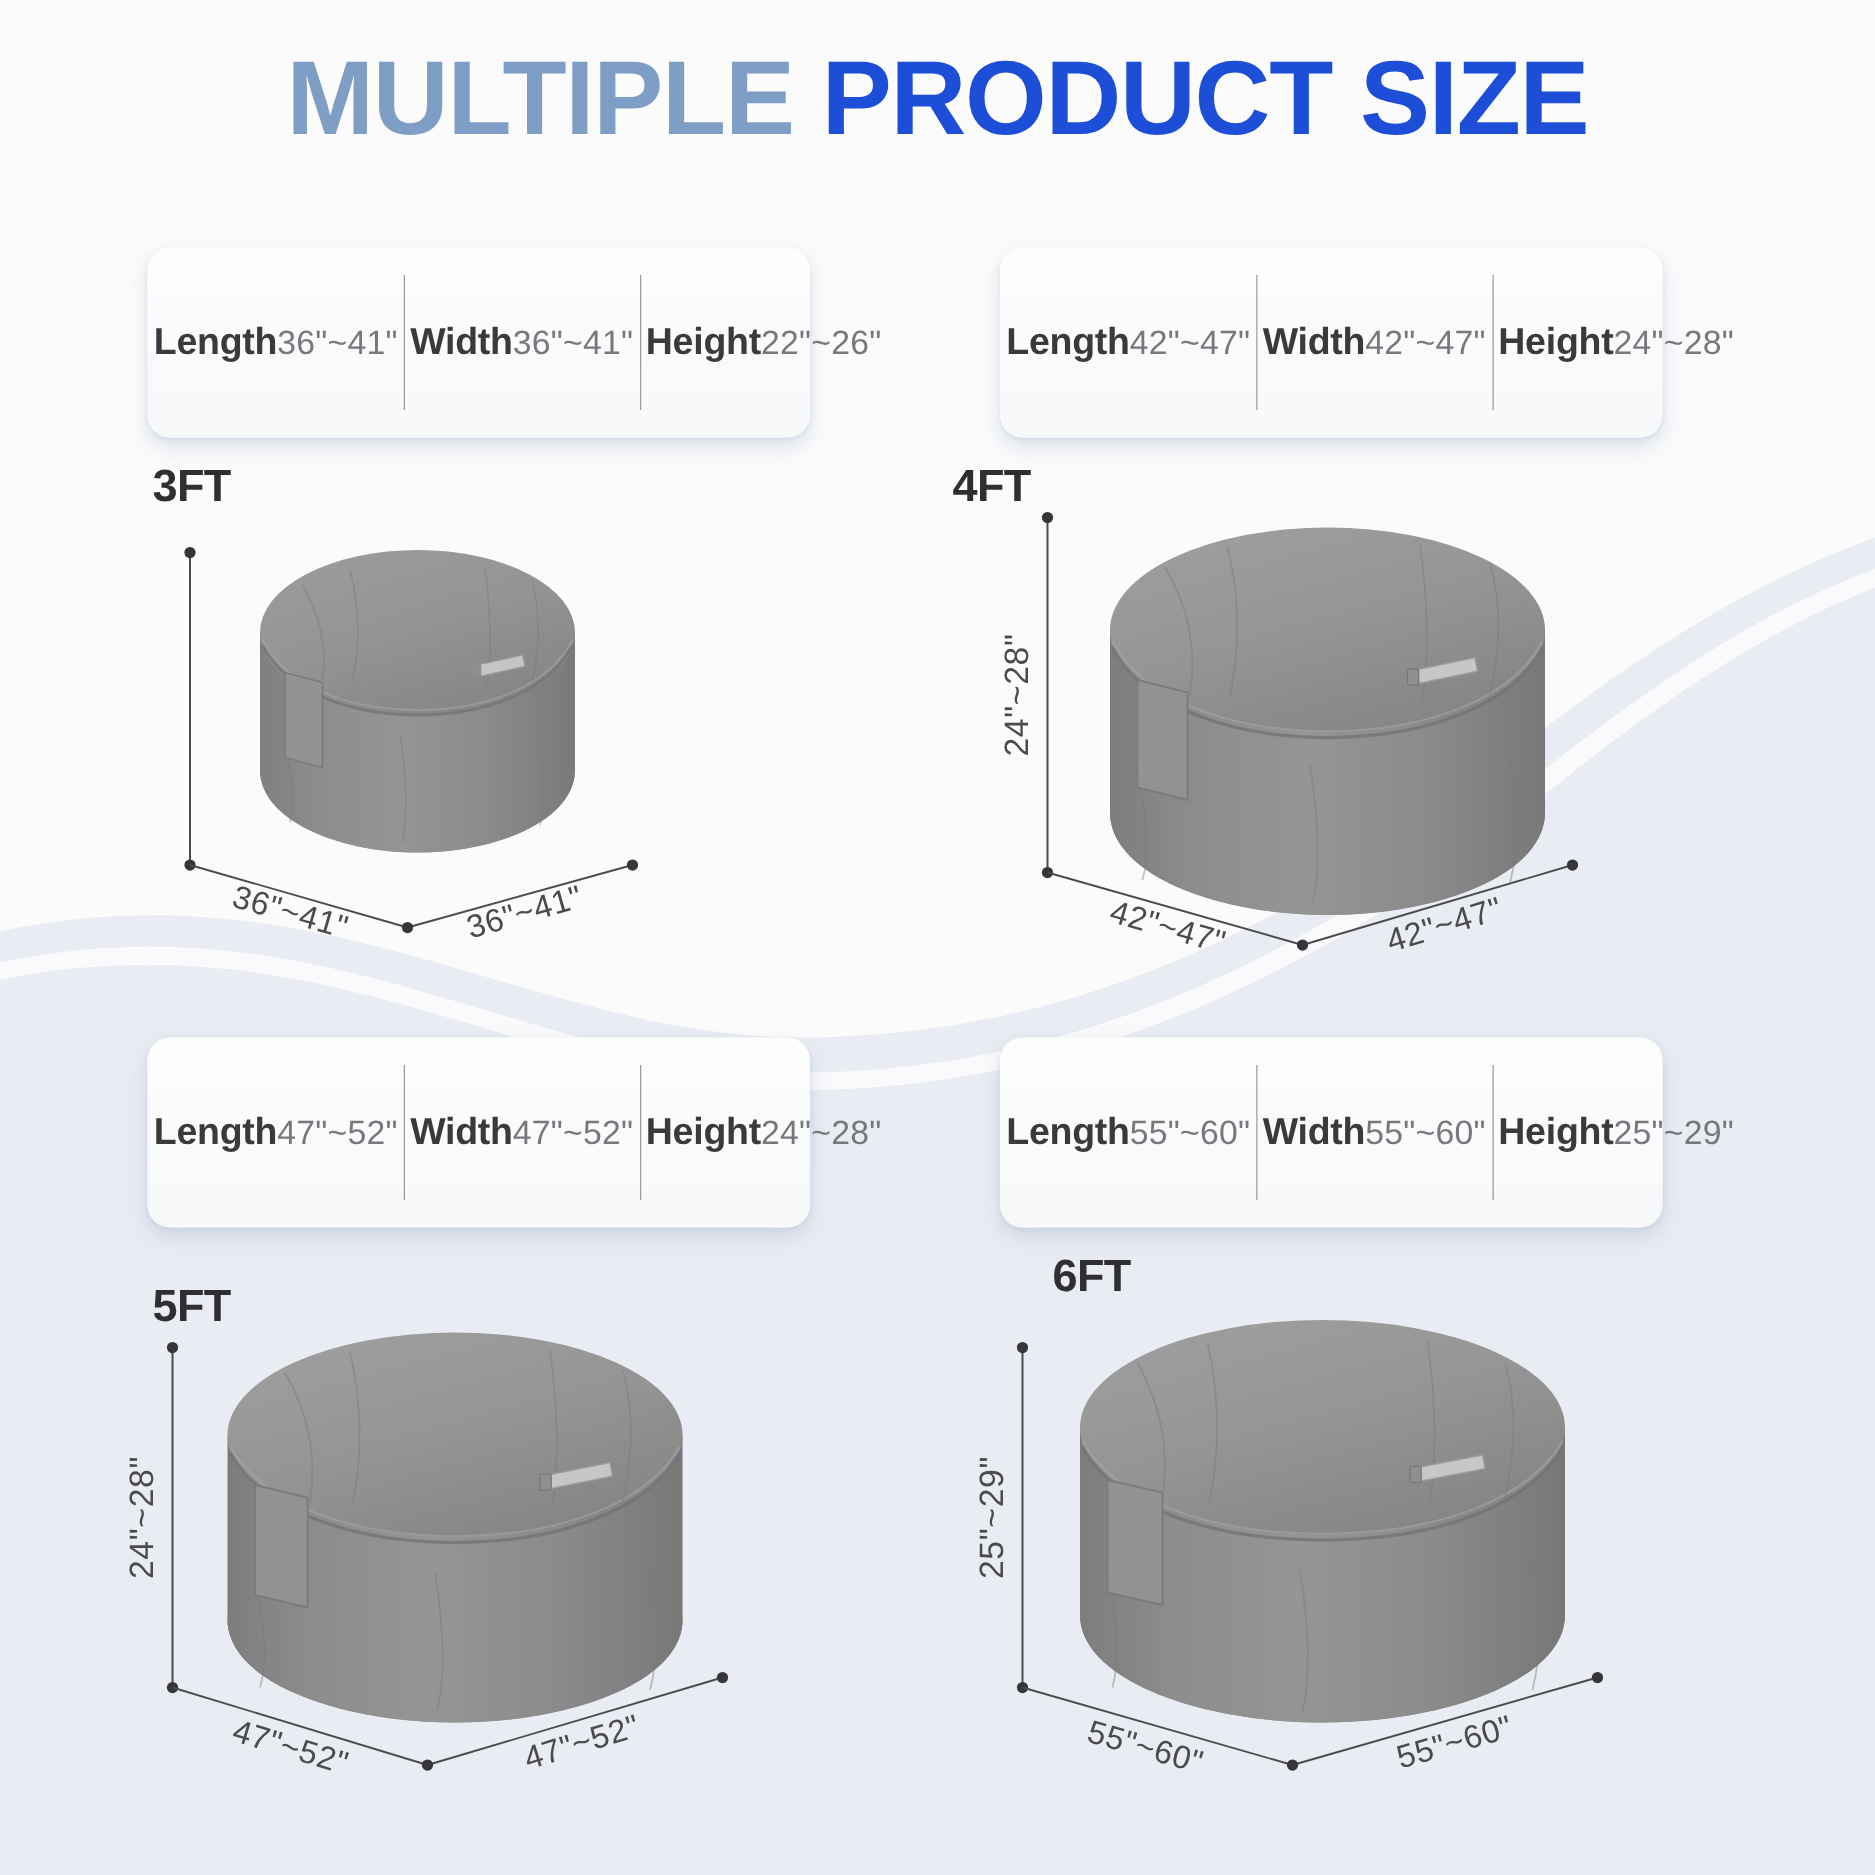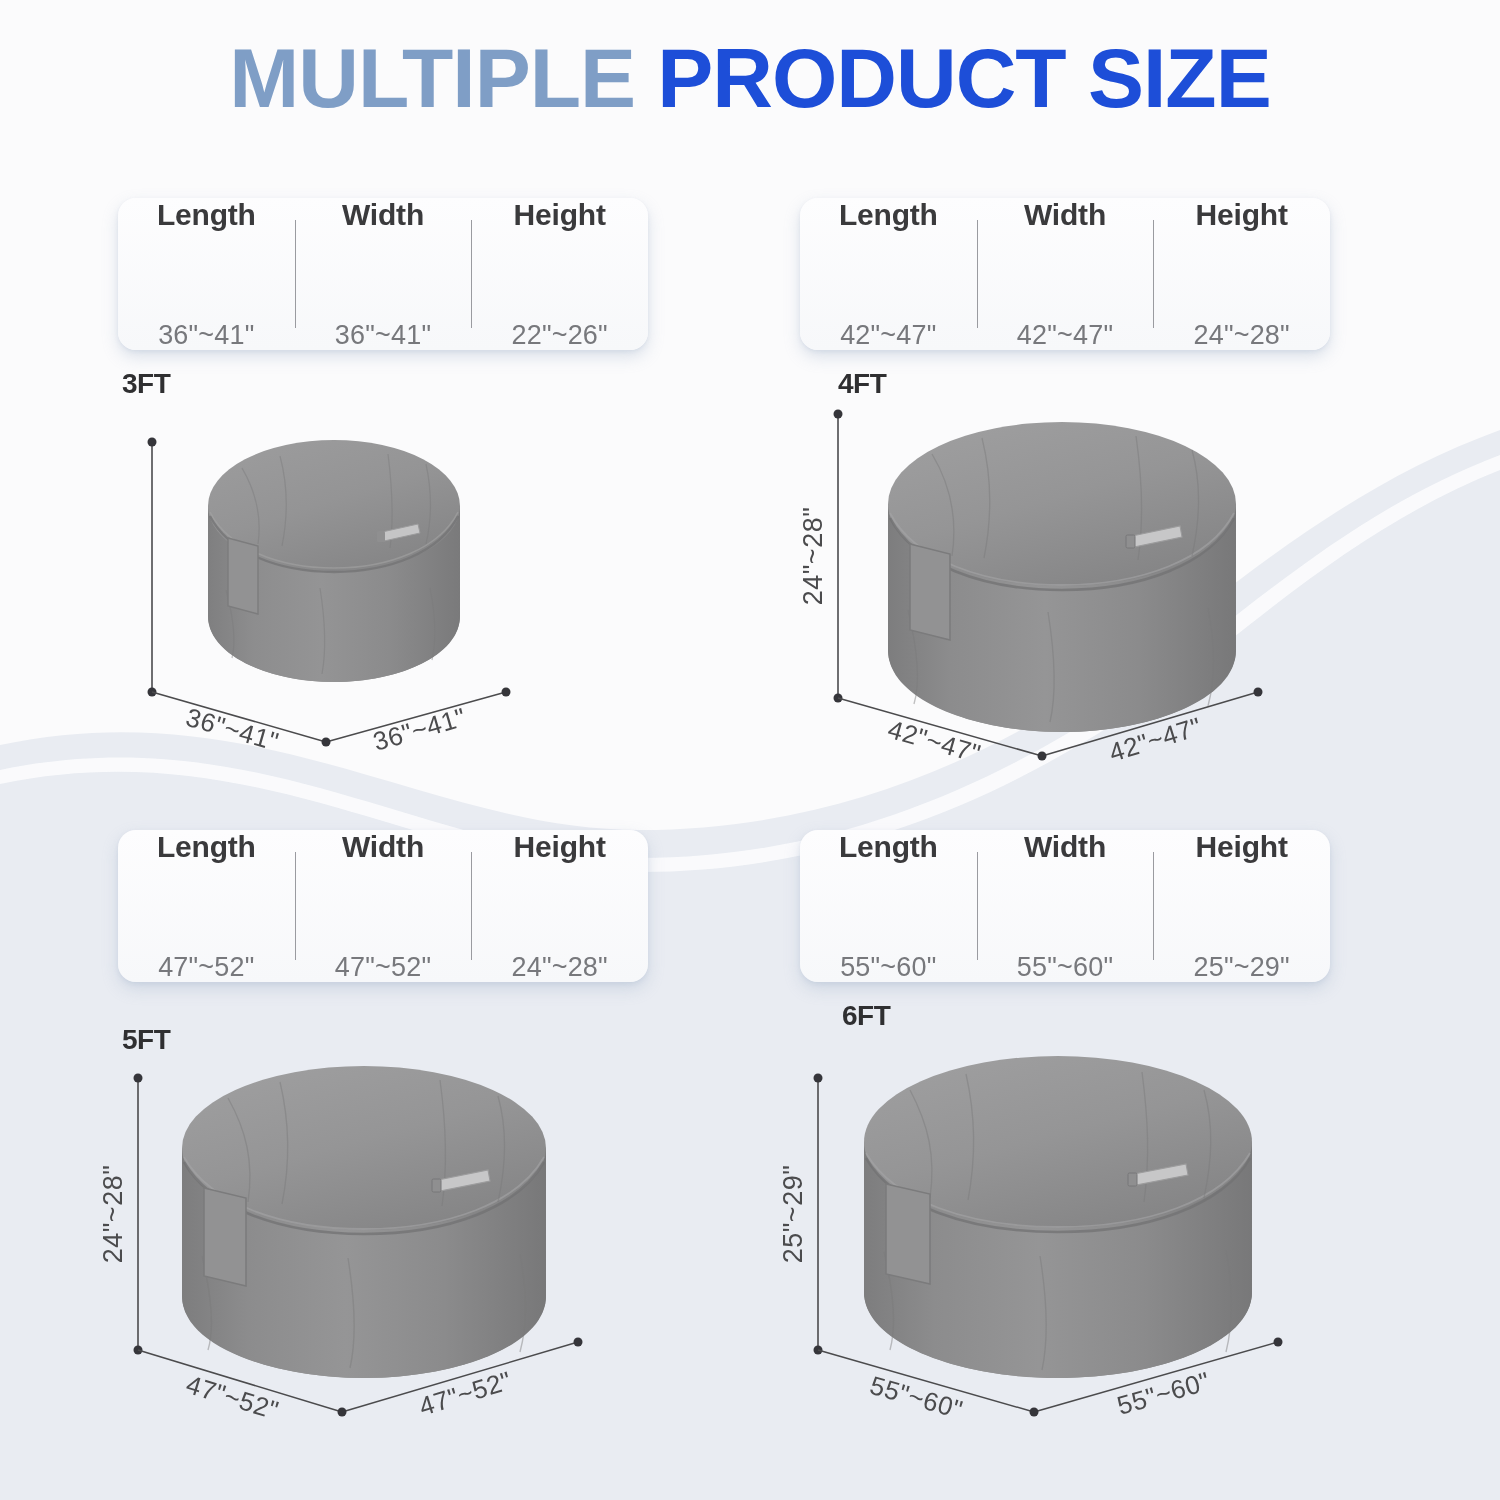--- a/index.html
+++ b/index.html
@@ -57,26 +57,25 @@
     border-radius:18px;
     box-shadow:0 7px 16px rgba(150,168,196,.30),
                0 2px 4px rgba(150,168,196,.18);
     display:flex;
     align-items:stretch;
     z-index:6;
   }
   .spec-col {
     flex:1;
     display:flex;
-    flex-direction:column;
+    flex-direction:row;
     align-items:center;
     justify-content:center;
     position:relative;
     padding:0 5px;
-    gap:32px;
   }
   .spec-col + .spec-col::before{
     content:"";
     position:absolute; left:0; top:22px; bottom:22px;
     width:1px; background:#9a9ba0;
   }
   .spec-head {
     font-size:30px;
     font-weight:bold;
     color:#3a3a3c;
@@ -91,21 +90,21 @@
   .spec-val {
     font-size:27px;
     color:#77787c;
     letter-spacing:.2px;
     white-space:nowrap;
   }
 
   
   .size-label {
     position:absolute;
-    font-size:28px;
+    font-size:36px;
     font-weight:bold;
     color:#2f2f31;
     letter-spacing:-.5px;
     z-index:7;
   }
 
   
   .product {
     position:absolute;
     z-index:6;
@@ -226,21 +225,21 @@
       <div class="spec-head">Width</div>
       <div class="spec-dots"></div>
       <div class="spec-val">42"~47"</div>
     </div>
     <div class="spec-col">
       <div class="spec-head">Height</div>
       <div class="spec-dots"></div>
       <div class="spec-val">24"~28"</div>
     </div>
   </div>
-  <div class="size-label" style="left:838px; top:368px;">4FT</div>
+  <div class="size-label" style="left:762px; top:368px;">4FT</div>
 
   <div class="product" style="left:810px; top:392px;">
     <svg width="540" height="400" viewBox="0 0 540 400">
       <defs>
         <linearGradient id="body4" x1="0" y1="0" x2="1" y2="0">
           <stop offset="0%" stop-color="#7d7d7e"></stop>
           <stop offset="18%" stop-color="#8c8c8d"></stop>
           <stop offset="45%" stop-color="#959596"></stop>
           <stop offset="72%" stop-color="#8b8b8c"></stop>
           <stop offset="100%" stop-color="#787879"></stop>

